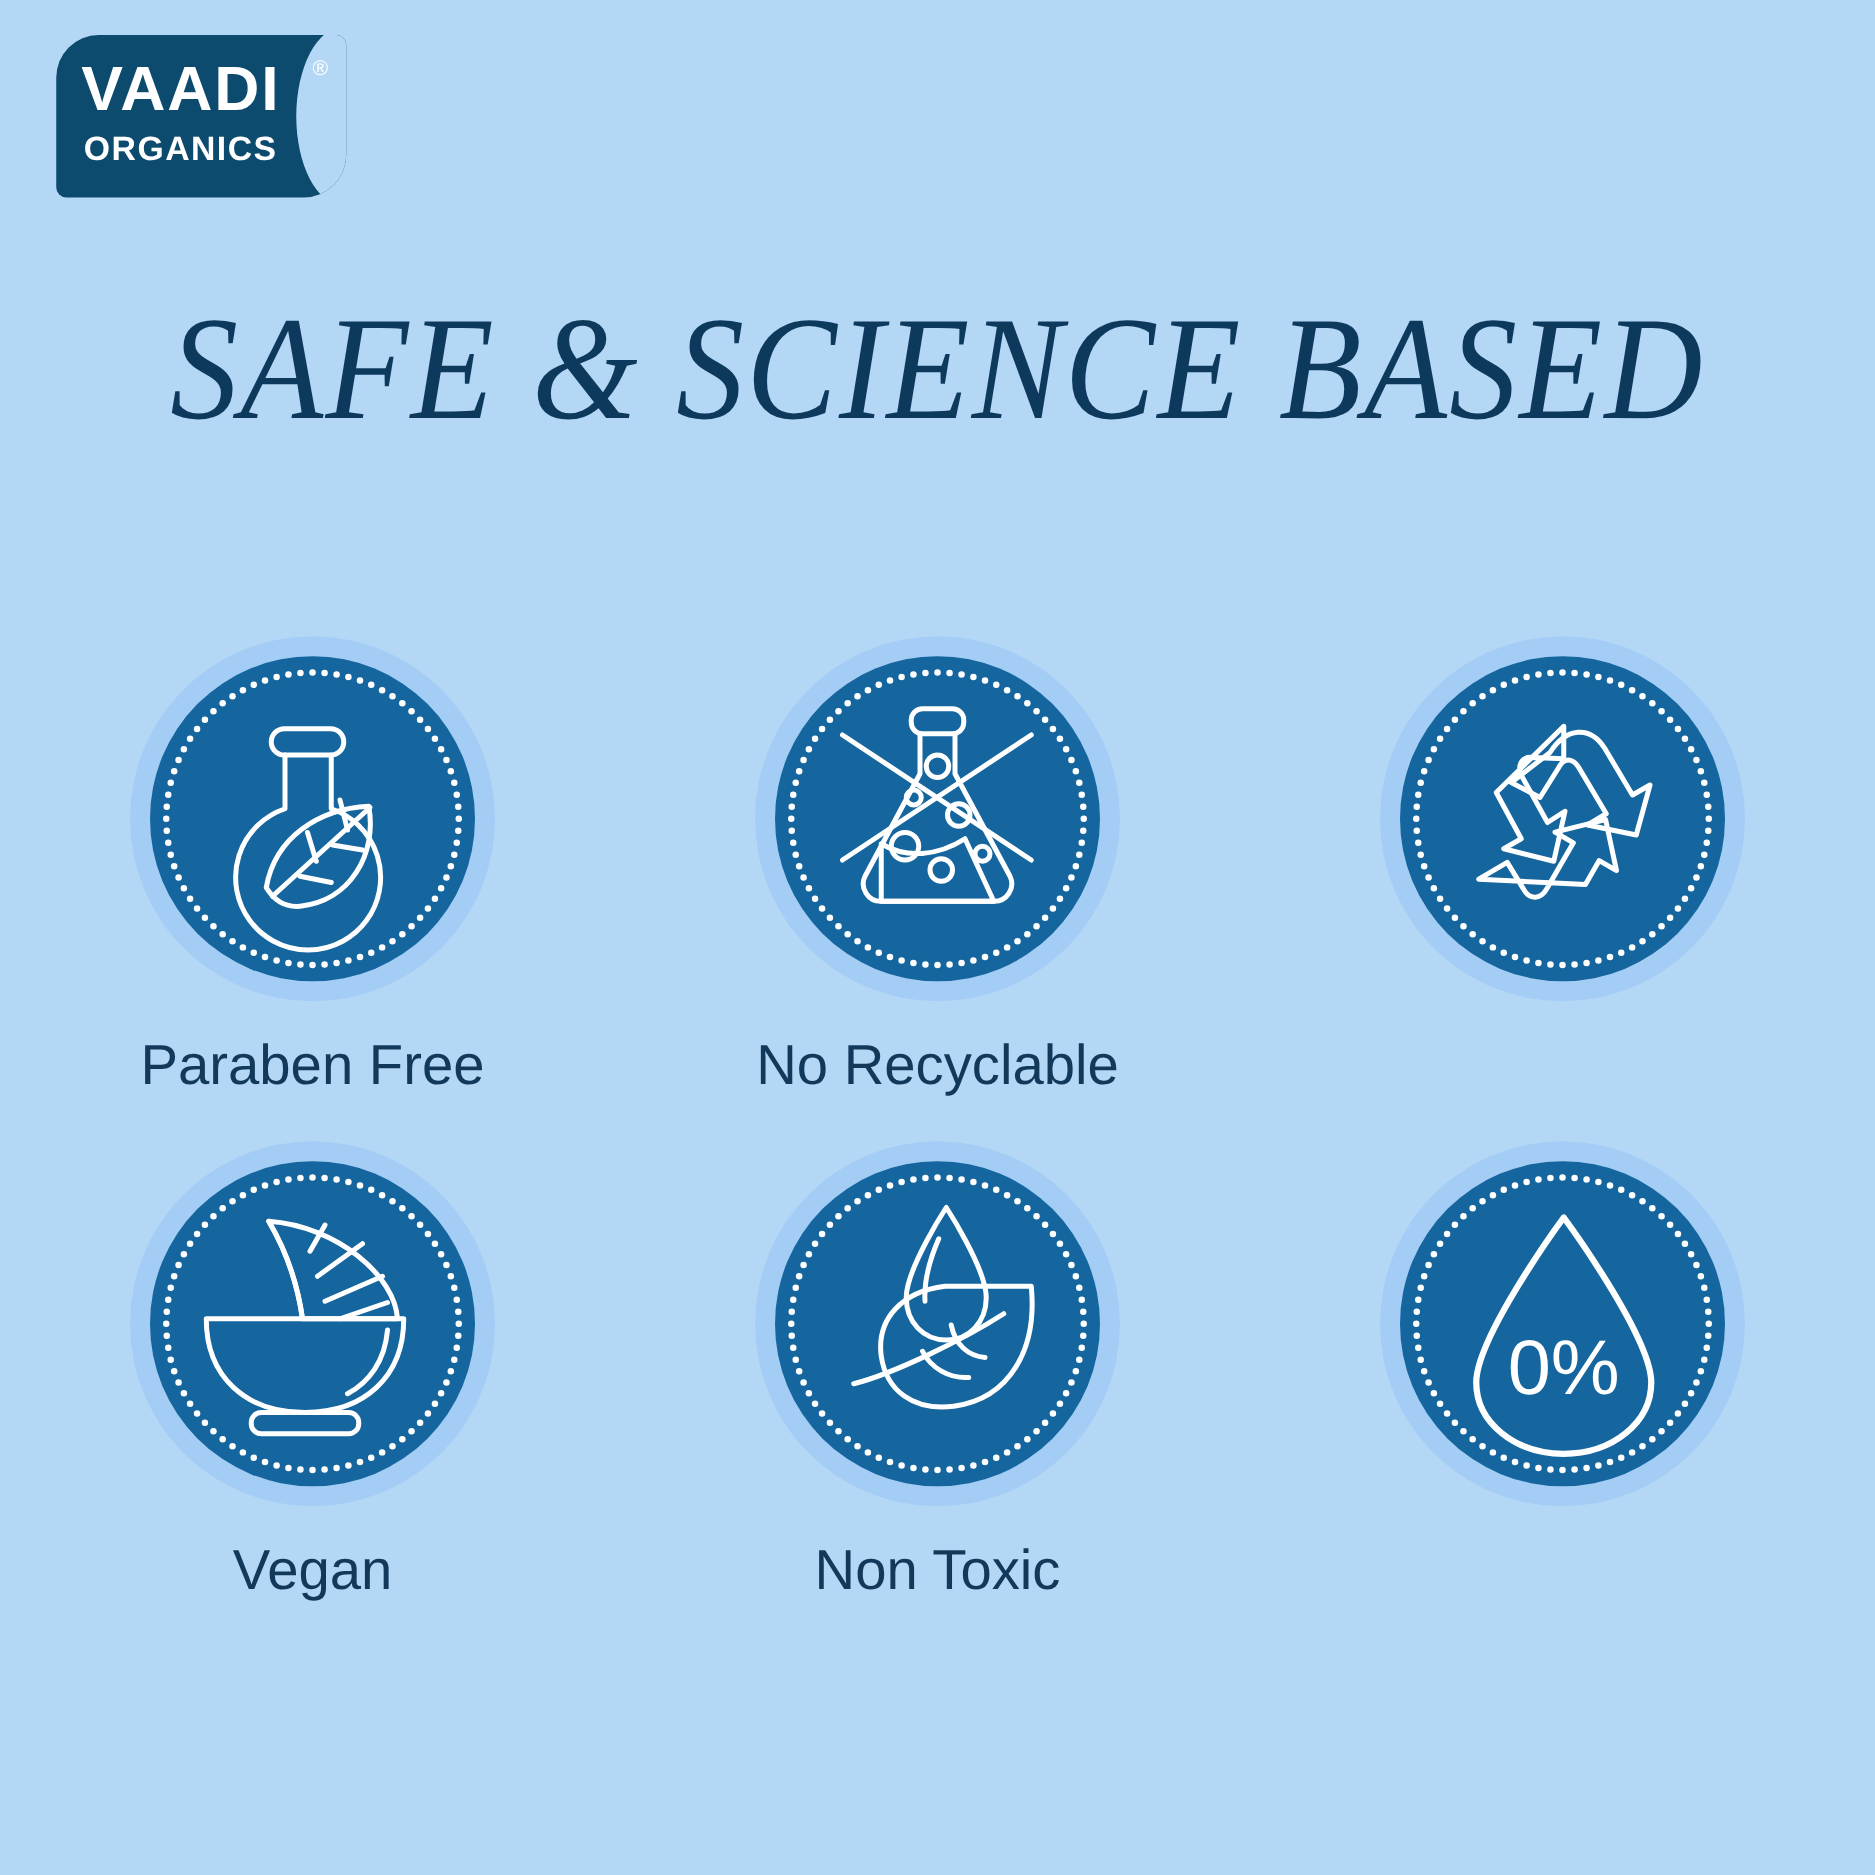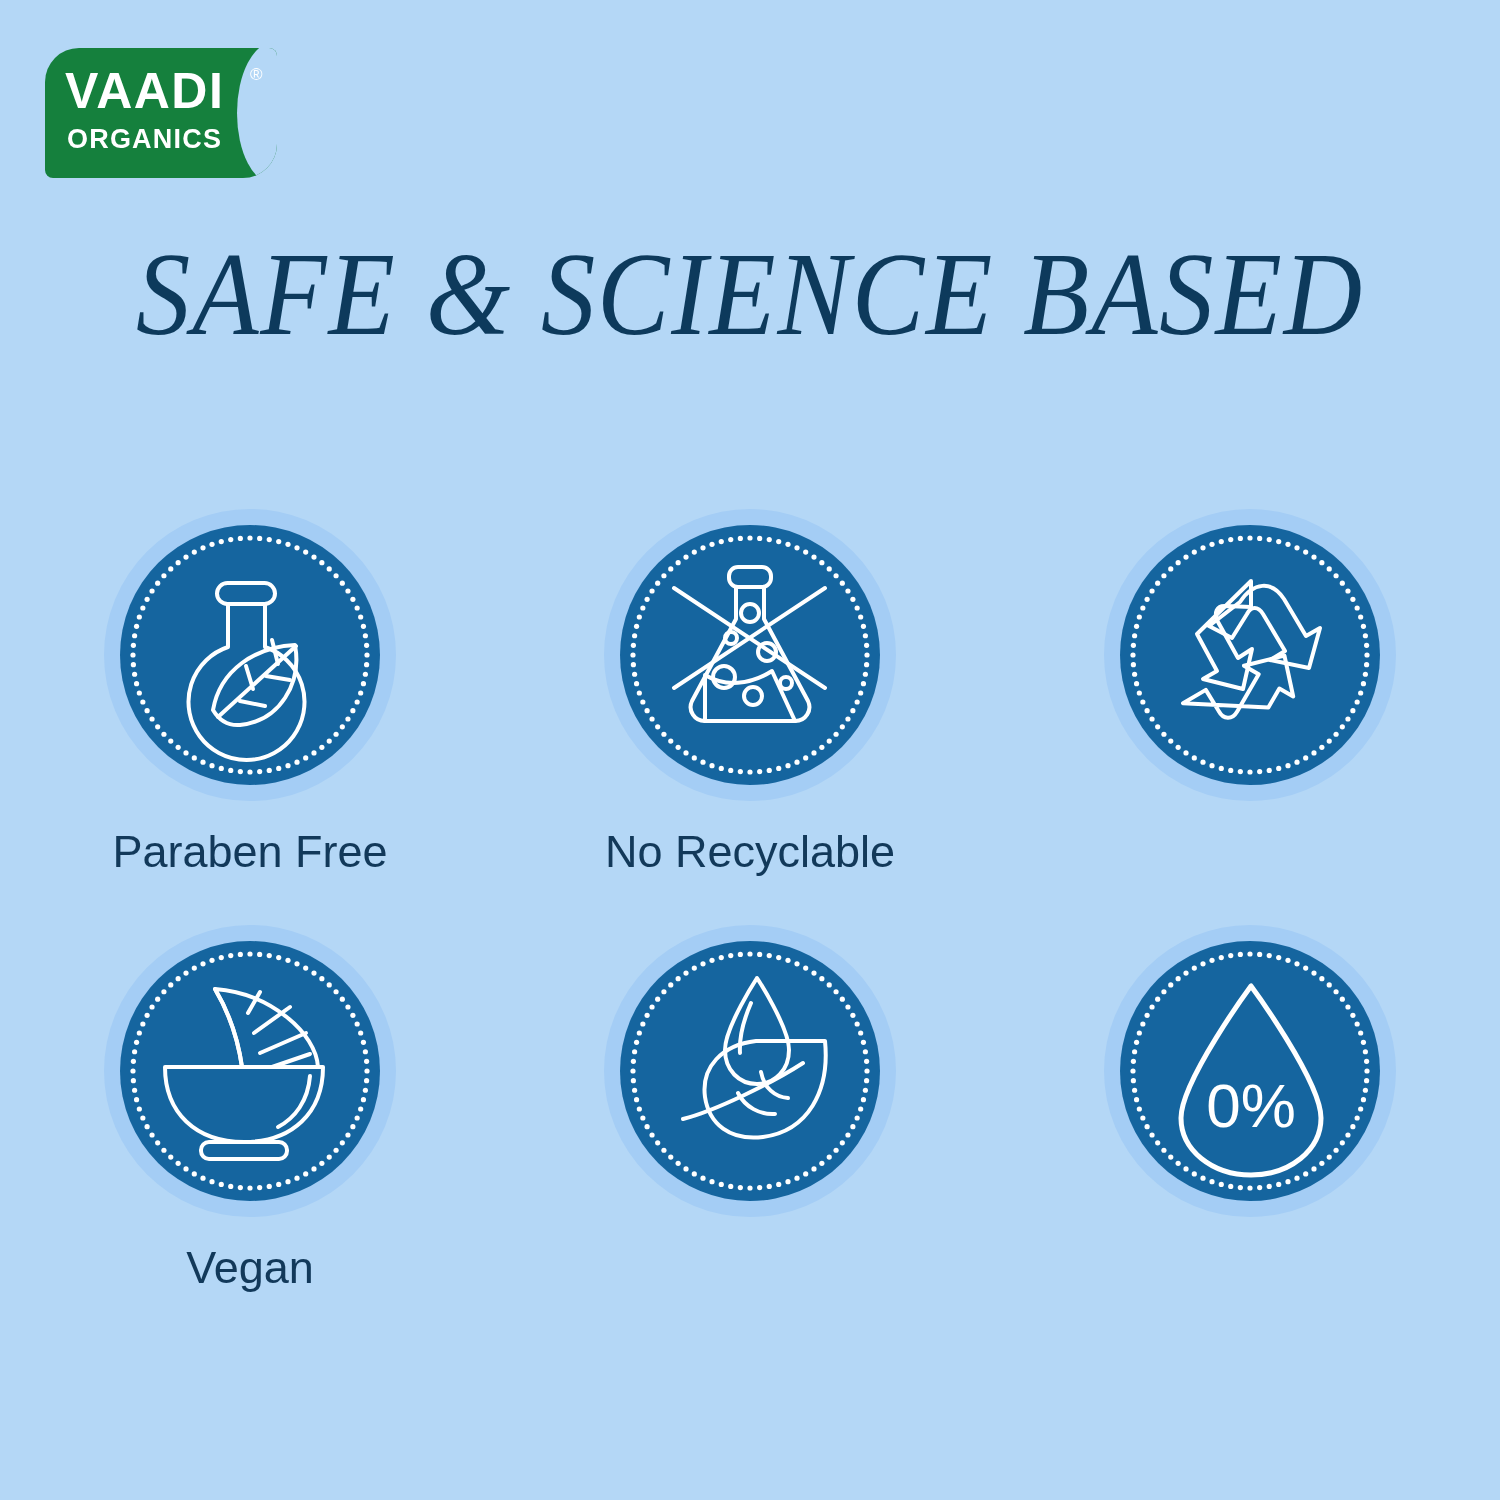--- a/index.html
+++ b/index.html
@@ -12,24 +12,24 @@
     background: #b4d7f6;
     font-family: "Liberation Sans", sans-serif;
     overflow: hidden;
     position: relative;
   }
 
   
   .logo-badge {
     position: absolute;
     left: 45px;
-    top: 48px;
+    top: 28px;
     width: 232px;
     height: 130px;
-    background: #15803d;
+    background: #0c4a6e;
     border-radius: 34px 8px 34px 8px;
     overflow: hidden;
   }
   .logo-badge::after {
     
     content: "";
     position: absolute;
     right: -34px;
     top: -6px;
     width: 74px;
@@ -98,21 +98,21 @@
   }
 
   
   .grid {
     position: absolute;
     top: 505px;
     left: 0;
     width: 1500px;
     display: grid;
     grid-template-columns: repeat(3, 500px);
-    row-gap: 16px;
+    row-gap: 4px;
   }
   .cell {
     width: 500px;
     display: flex;
     flex-direction: column;
     align-items: center;
   }
   .cell-bottom { margin-top: 28px; }
 
   .badge {
@@ -657,20 +657,21 @@
         <g fill="none" stroke="#ffffff" stroke-width="4" stroke-linecap="round" stroke-linejoin="round">
           <path d="M137 37 C137 37 105 86 105 109 C105 129 119 143 137 143 C155 143 169 129 169 109 C169 86 137 37 137 37 Z"></path>
           <path d="M131 62 C124 78 119 95 120 112"></path>
           <path d="M205 100 C210 150 188 190 143 196 C110 200 89 183 85 156 C81 126 102 104 136 100 Z"></path>
           <path d="M63 178 C95 170 152 142 183 122"></path>
           <path d="M118 152 C125 166 140 174 155 173"></path>
           <path d="M141 131 C144 147 155 156 168 157"></path>
         </g>
       </svg>
     </div>
+    <div class="label">Non Toxic</div>
   </div>
 
   <div class="cell cell-bottom">
     <div class="badge">
       <div class="halo"></div>
       <div class="disc"></div>
       <svg width="260" height="260" viewBox="0 0 260 260">
         <g class="dot-ring">
           <g id="dr6">
               <circle cx="130.00" cy="13.00" r="2.6"></circle>

